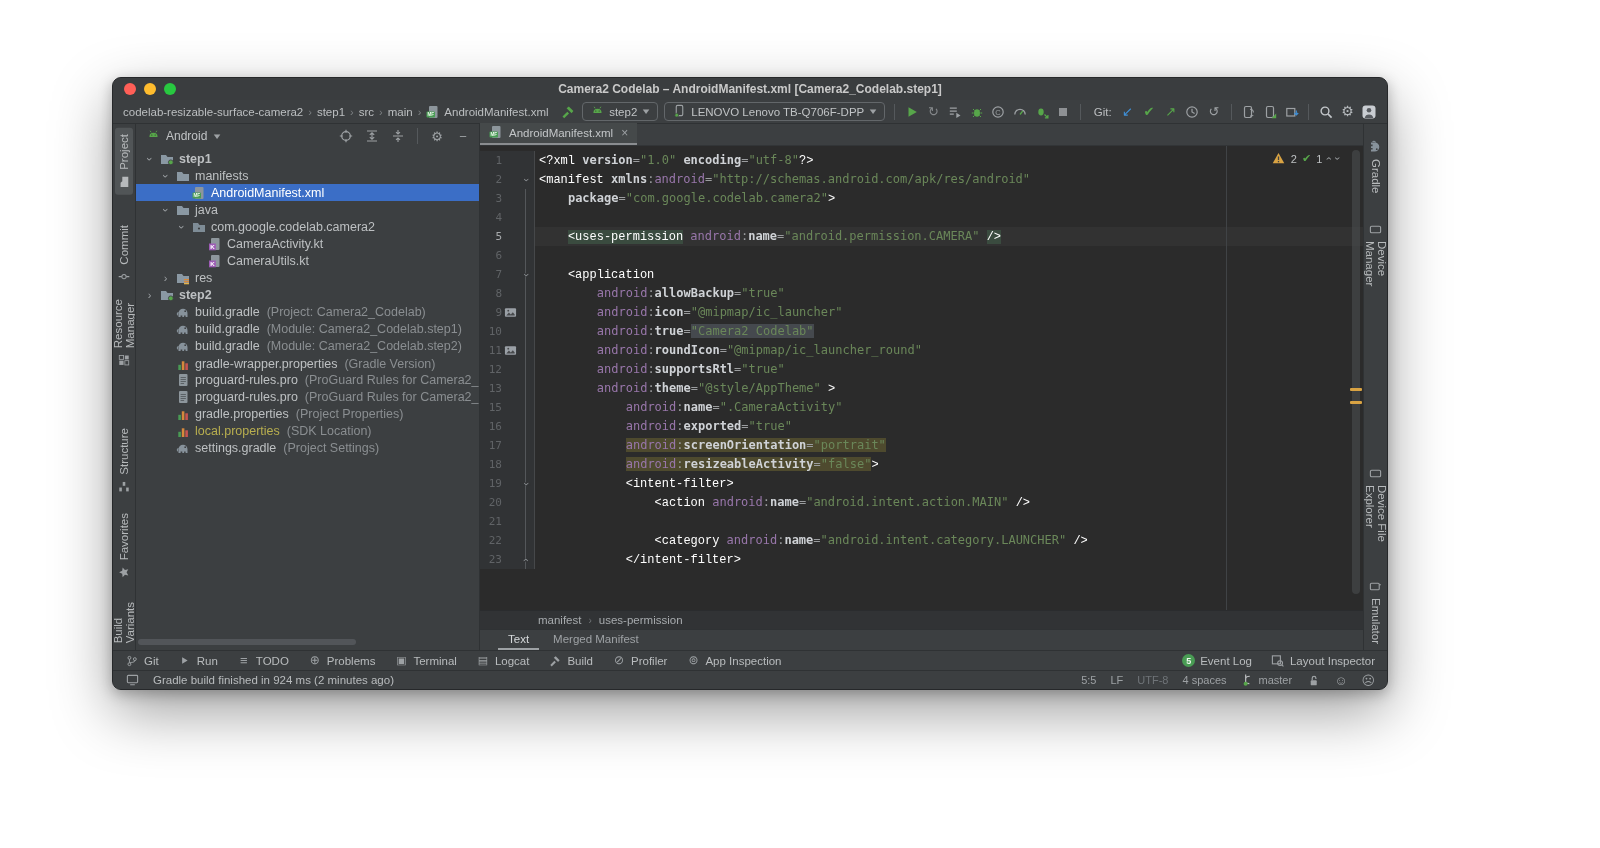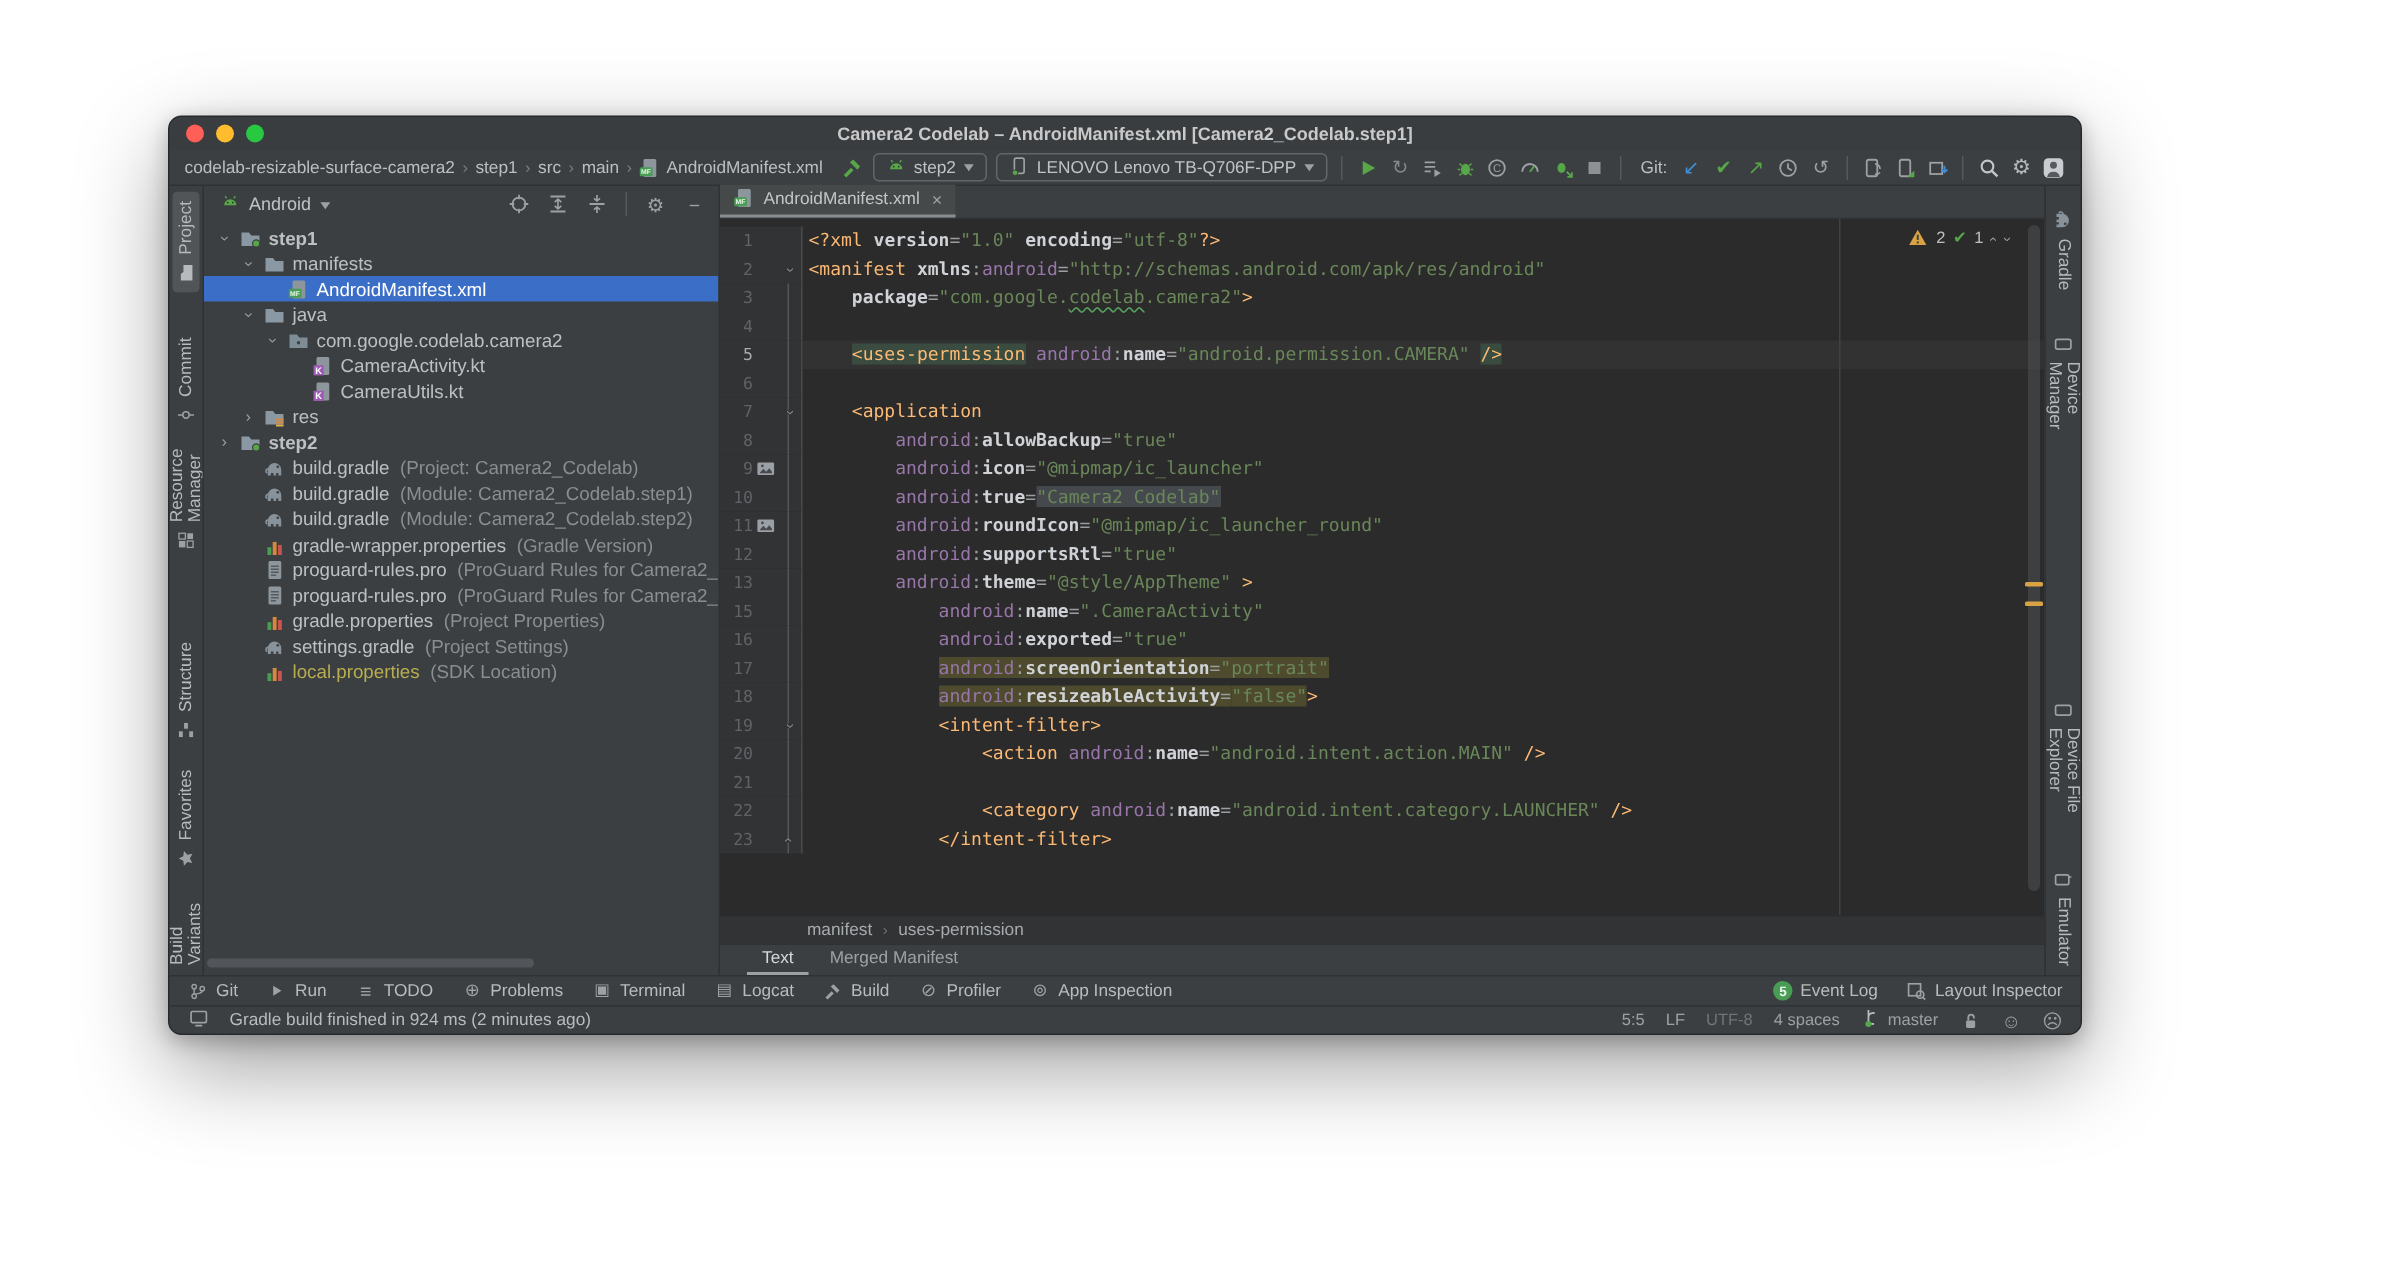--- a/index.html
+++ b/index.html
@@ -67,30 +67,30 @@
   .lnum{width:22px;text-align:right;color:#606366;font:11px/19px "DejaVu Sans Mono",monospace;flex:0 0 auto;}
   .cl.cur .lnum{color:#a8abad;}
   .gimg{width:17px;flex:0 0 auto;display:flex;justify-content:center;align-items:center;}
   .gfold{width:14px;flex:0 0 auto;position:relative;display:flex;justify-content:center;align-items:center;height:100%;}
   .gfold.fl::before{content:"";position:absolute;left:6px;top:0;bottom:0;width:1px;background:#54575a;}
   .fglyph{position:relative;z-index:1;color:#8b8f93;font-size:10px;background:#313335;line-height:10px;}
   .fglyph.d{transform:rotate(90deg);}
   .fglyph.u{transform:rotate(-90deg);}
   .ct{margin:0;padding:0 0 0 4px;flex:1;font:12px/19px "DejaVu Sans Mono",monospace;white-space:pre;color:#a9b7c6;}
   .cl.cur .ct{background:#323232;}
-  .tk-tag{color:#fdba74;}
+  .tk-tag{color:#ffffff;font-family:Liberation Mono, monospace;}
   .tk-ns{color:#9876aa;}
   .tk-attr{color:#cfd2d6;font-weight:bold;}
   .tk-op{color:#9b9d9f;}
   .tk-str{color:#6a8759;}
   .tk-pl{color:#a9b7c6;}
   .bm{background:#3a4b3f;}
   .bg{background:#45494e;}
   .bv{background:#4e4a2e;}
-  .sq{text-decoration:underline;text-decoration-style:wavy;text-decoration-color:#55a05f;text-decoration-thickness:1px;text-underline-offset:2px;}
+  .sq{text-decoration-style:wavy;text-decoration-color:#55a05f;text-decoration-thickness:1px;text-underline-offset:2px;}
   .wrapguide{position:absolute;top:0;bottom:0;left:746px;width:1px;background:#404346;}
   .inspect{position:absolute;top:5px;right:24px;display:flex;align-items:center;gap:5px;font-size:11px;color:#bdc0c2;z-index:3;}
   .inspect .nav{color:#9da1a4;font-size:10px;}
   .inspect .nav.up{display:inline-block;transform:rotate(-90deg);}
   .inspect .nav.dn{display:inline-block;transform:rotate(90deg);}
   .estripe{position:absolute;top:2px;right:0;width:14px;bottom:2px;z-index:2;}
   .ethumb{position:absolute;left:3px;right:3px;top:2px;bottom:14px;border-radius:4px;background:#4d5052;opacity:.55;}
   .emark{position:absolute;left:1px;right:1px;height:3px;background:#d9a343;border-radius:1px;}
   .xcrumbs{height:19px;background:#313335;border-top:1px solid #2a2c2e;display:flex;align-items:center;
     padding-left:58px;gap:7px;font-size:11.5px;color:#a7abae;flex:0 0 auto;}
@@ -595,39 +595,39 @@
                 <rect x="9.3" y="6.3" width="2.6" height="6.7" fill="#c75450"></rect>
               </svg>
             </span>
             <span class="lbl">gradle.properties</span>
             <span class="sec">(Project Properties)</span>
           </div>
           <div class="tree-row" style="padding-left: 24px;">
             <span class="chev"></span>
             <span class="icon">
               <svg width="14" height="14" viewBox="0 0 14 14" xmlns="http://www.w3.org/2000/svg">
+                <rect x="2.3" y="7.8" width="2.6" height="5.2" fill="#499C54"></rect>
+                <rect x="5.8" y="4.3" width="2.6" height="8.7" fill="#d6893c"></rect>
+                <rect x="9.3" y="6.3" width="2.6" height="6.7" fill="#c75450"></rect>
+              </svg>
+            </span>
+            <span class="lbl yellow">local.properties</span>
+            <span class="sec">(SDK Location)</span>
+          </div>
+          <div class="tree-row" style="padding-left: 24px;">
+            <span class="chev"></span>
+            <span class="icon">
+              <svg width="14" height="14" viewBox="0 0 14 14" xmlns="http://www.w3.org/2000/svg">
                 <path d="M2.5 12 V8.2 a4.5 4.5 0 0 1 9 0 V12 h-1.9 v-1.6 h-1.5 V12 H6.3 v-1.6 H4.6 V12 z" fill="#87929b"></path>
                 <circle cx="9.2" cy="6.2" r="0.9" fill="#3c3f41"></circle>
                 <path d="M2.6 7.6 c-1.6 0.2 -1.7 2.4 -0.4 2.7" stroke="#87929b" stroke-width="1.1" fill="none"></path>
               </svg>
             </span>
             <span class="lbl">settings.gradle</span>
             <span class="sec">(Project Settings)</span>
-          </div>
-          <div class="tree-row" style="padding-left: 24px;">
-            <span class="chev"></span>
-            <span class="icon">
-              <svg width="14" height="14" viewBox="0 0 14 14" xmlns="http://www.w3.org/2000/svg">
-                <rect x="2.3" y="7.8" width="2.6" height="5.2" fill="#499C54"></rect>
-                <rect x="5.8" y="4.3" width="2.6" height="8.7" fill="#d6893c"></rect>
-                <rect x="9.3" y="6.3" width="2.6" height="6.7" fill="#c75450"></rect>
-              </svg>
-            </span>
-            <span class="lbl yellow">local.properties</span>
-            <span class="sec">(SDK Location)</span>
           </div>
         </div>
       <div class="hscroll"></div>
     </div>
 
     <div class="editor">
       <div class="tabbar">
         <div class="etab">
           <span id="ic-mf"><span class="icon">
                 <svg width="14" height="14" viewBox="0 0 14 14" xmlns="http://www.w3.org/2000/svg">

